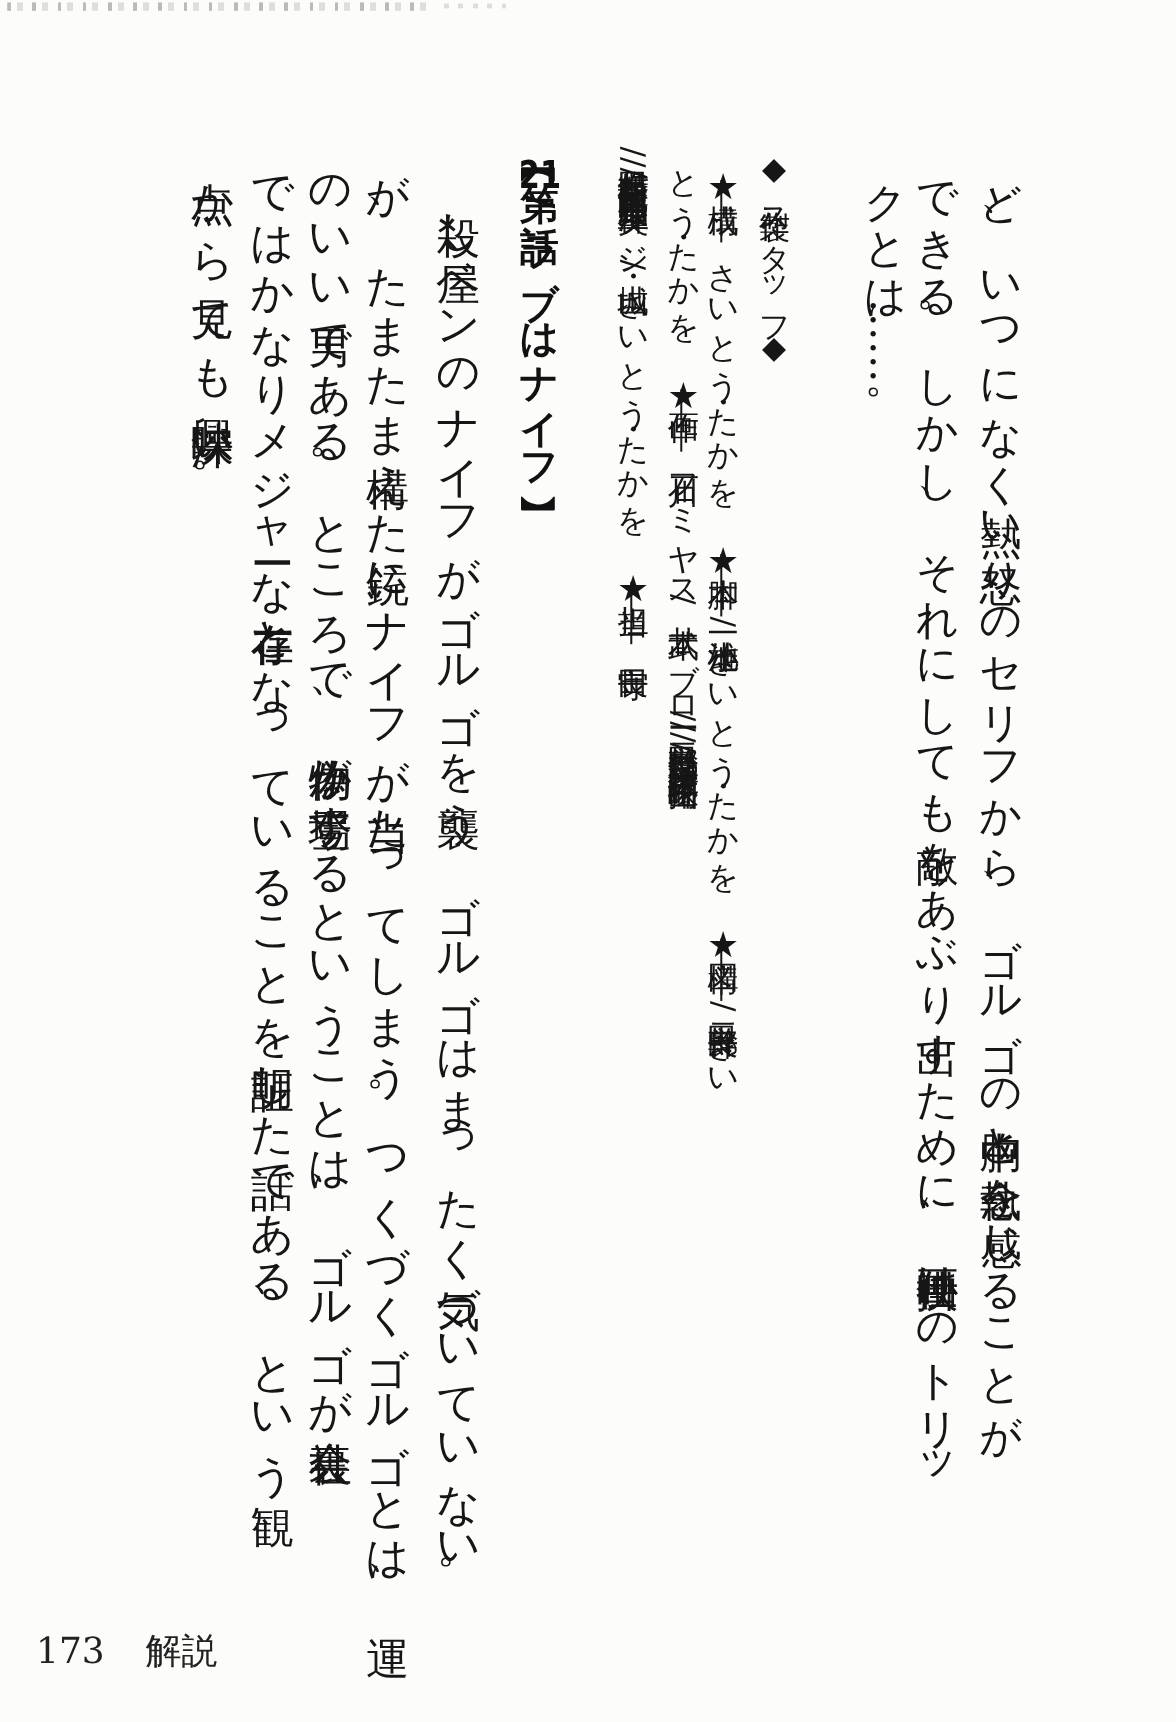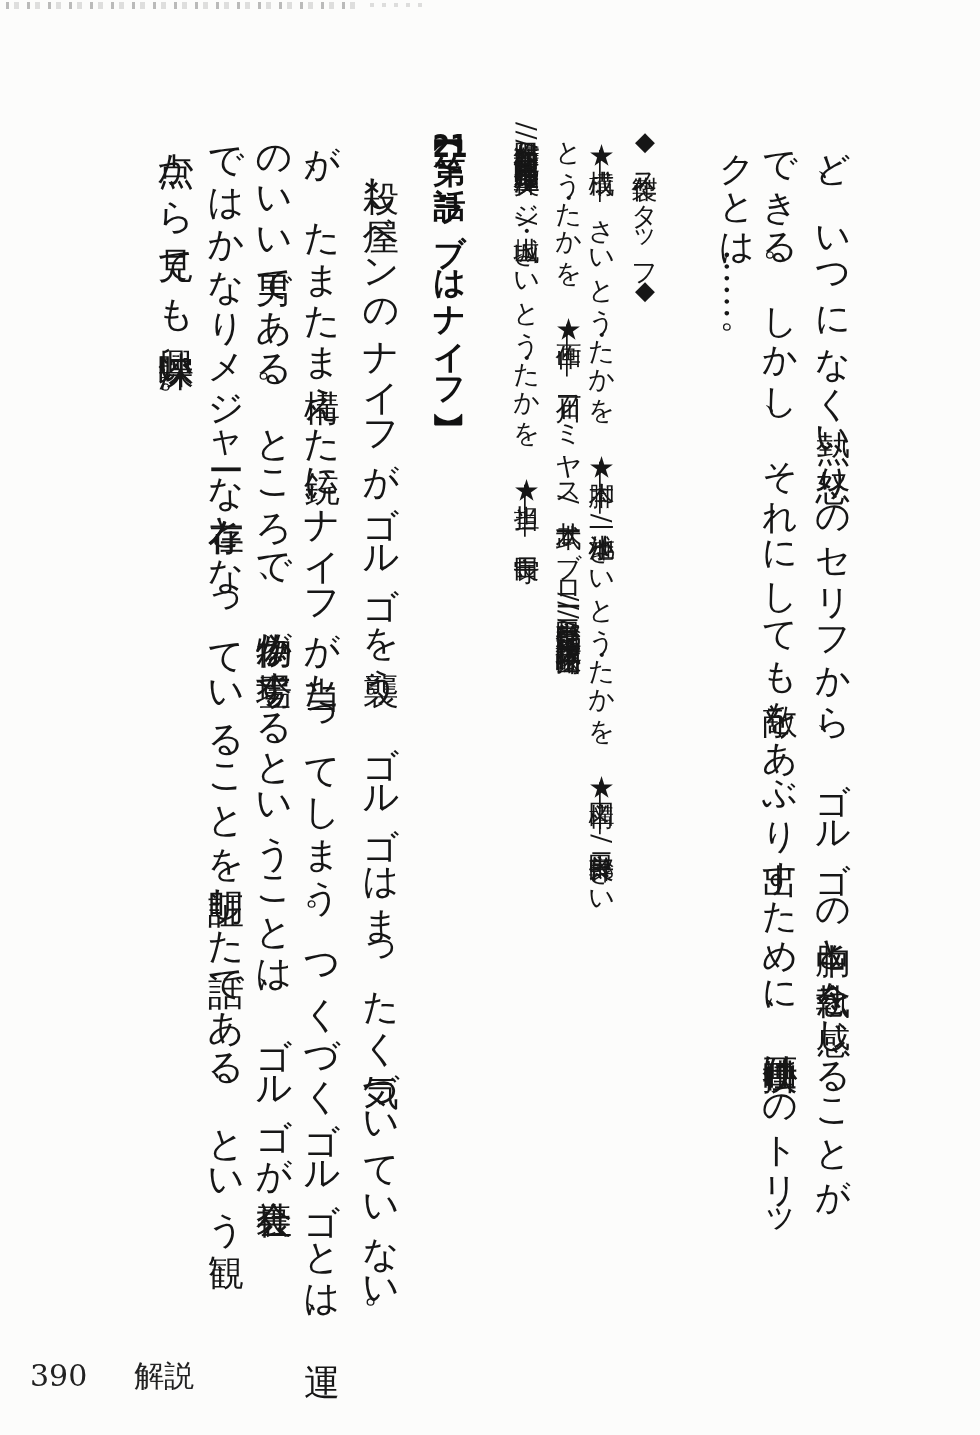--- a/index.html
+++ b/index.html
@@ -36,21 +36,21 @@
     color:#111;
   }
   .tcy { text-combine-upright:all; }
   .footer {
     position:absolute;
     left:30px; top:1356px;
     font-size:30px;
     color:#222;
     font-family:"DejaVu Serif", serif;
   }
-  .footer .section { margin-left:47px; }
+  .footer .section { margin-left:34px; }
   .scan-noise {
     position:absolute;
     left:6px; top:2px;
     width:356px; height:7px;
     background:repeating-linear-gradient(90deg,
       rgba(35,35,35,0.55) 0 3px, transparent 3px 8px,
       rgba(35,35,35,0.25) 8px 13px, transparent 13px 21px);
     opacity:0.55;
   }
   .scan-noise-2 {
@@ -83,16 +83,16 @@
     <span>【第</span><span class="tcy">21</span><span>話/ラブはナイフ】</span>
   </div>
 
   <div class="vcol body-text" style="left:363px; top:152px;">殺し屋ベンのナイフがゴルゴを襲う。ゴルゴはまったく気づいていない。</div>
   <div class="vcol body-text" style="left:304px; top:120px;">が、たまたま構えた銃にナイフが当たってしまう。つくづくゴルゴとは、運</div>
   <div class="vcol body-text" style="left:256px; top:122px;">のいい男である。ところで、偽物が登場するということは、ゴルゴが裏社会</div>
   <div class="vcol body-text" style="left:208px; top:122px;">ではかなりメジャーな存在となっていることを証明した話である、という観</div>
   <div class="vcol body-text loose" style="left:158px; top:124px;">点から見ても興味深い。</div>
 
   <div class="footer">
-    <span>390</span><span class="section">解説</span>
+    <span>173</span><span class="section">解説</span>
   </div>
 
 </div>
 
 </body></html>

